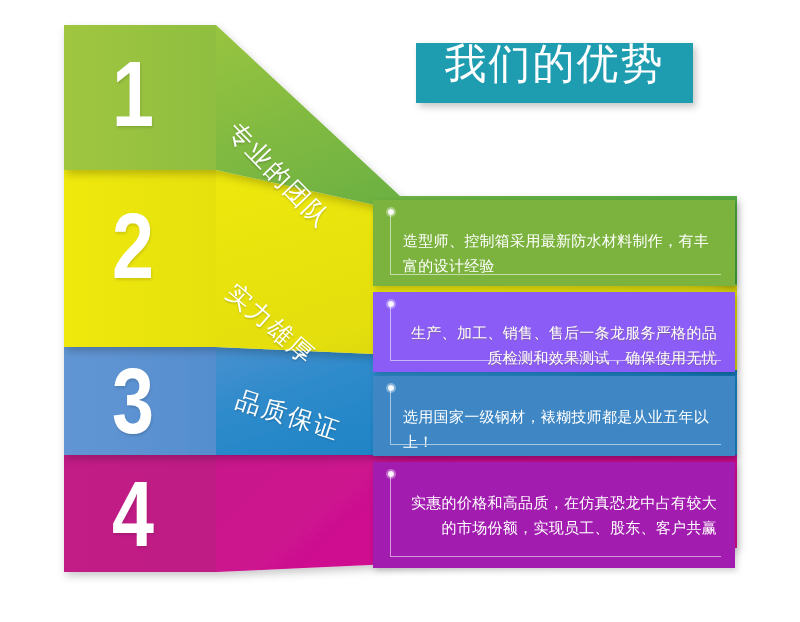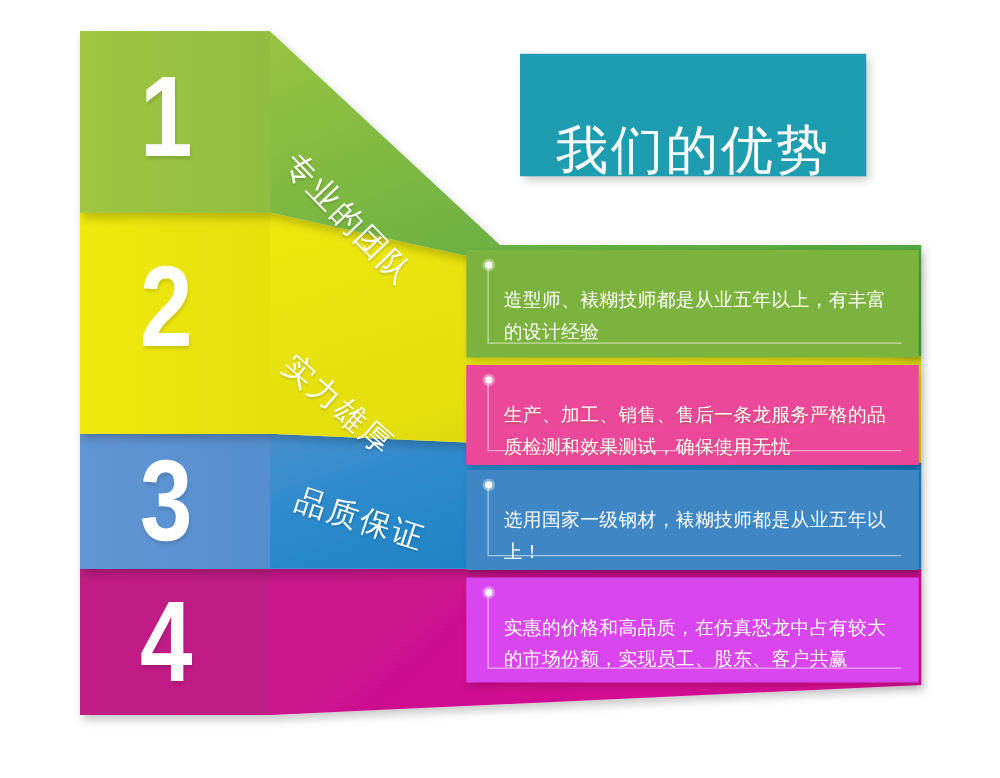--- a/index.html
+++ b/index.html
@@ -17,24 +17,24 @@
     overflow: hidden;
     background: #ffffff;
   }
 
   
   .title-box {
     position: absolute;
     left: 416px;
     top: 43px;
     width: 277px;
-    height: 98px;
+    height: 60px;
     background: #1e9cb0;
     display: flex;
-    align-items: flex-end;
+    align-items: flex-start;
     justify-content: center;
     box-shadow: 3px 4px 7px rgba(0,0,0,0.22);
   }
   .title-box .title-text {
     color: #ffffff;
     font-size: 42px;
     font-weight: 500;
     letter-spacing: 2px;
     line-height: 1;
     white-space: nowrap;
@@ -115,23 +115,23 @@
     position: absolute;
     left: 12px;
     top: 16px;
     right: 4px;
     color: #ffffff;
     font-size: 15px;
     line-height: 25px;
     letter-spacing: 0.3px;
   }
   .panel-1 { top: 200px; height: 86px; background: #7cb33e; }
-  .panel-2 { top: 292px; height: 80px; background: #ec4899; }
+  .panel-2 { top: 292px; height: 80px; background: #8b5cf6; text-align: right; }
   .panel-3 { top: 376px; height: 80px; background: #3e87c4; }
-  .panel-4 { top: 462px; height: 84px; background: #d946ef; }
+  .panel-4 { top: 462px; height: 106px; background: #a21caf; text-align: right; }
   .panel-2 .panel-text { color: #ffffff; text-shadow: 0 1px 1px rgba(120,115,0,0.35); }
 </style>
 </head>
 <body>
 
 <div id="stage">
 
   <svg id="bands" viewBox="0 0 800 622">
     <defs>
       <linearGradient id="gGreenDiag" x1="0" y1="0" x2="1" y2="1">
@@ -205,21 +205,21 @@
   <div class="band-number num-3">3</div>
   <div class="band-number num-4">4</div>
 
   <div class="band-label lbl-1">专业的团队</div>
   <div class="band-label lbl-2">实力雄厚</div>
   <div class="band-label lbl-3">品质保证</div>
 
   <div class="panel panel-1">
     <div class="panel-inner">
       <span class="panel-dot"></span>
-      <div class="panel-text">造型师、裱糊技师都是从业五年以上，有丰富的设计经验</div>
+      <div class="panel-text">造型师、控制箱采用最新防水材料制作，有丰富的设计经验</div>
     </div>
   </div>
 
   <div class="panel panel-2">
     <div class="panel-inner">
       <span class="panel-dot"></span>
       <div class="panel-text">生产、加工、销售、售后一条龙服务严格的品质检测和效果测试，确保使用无忧</div>
     </div>
   </div>
 

